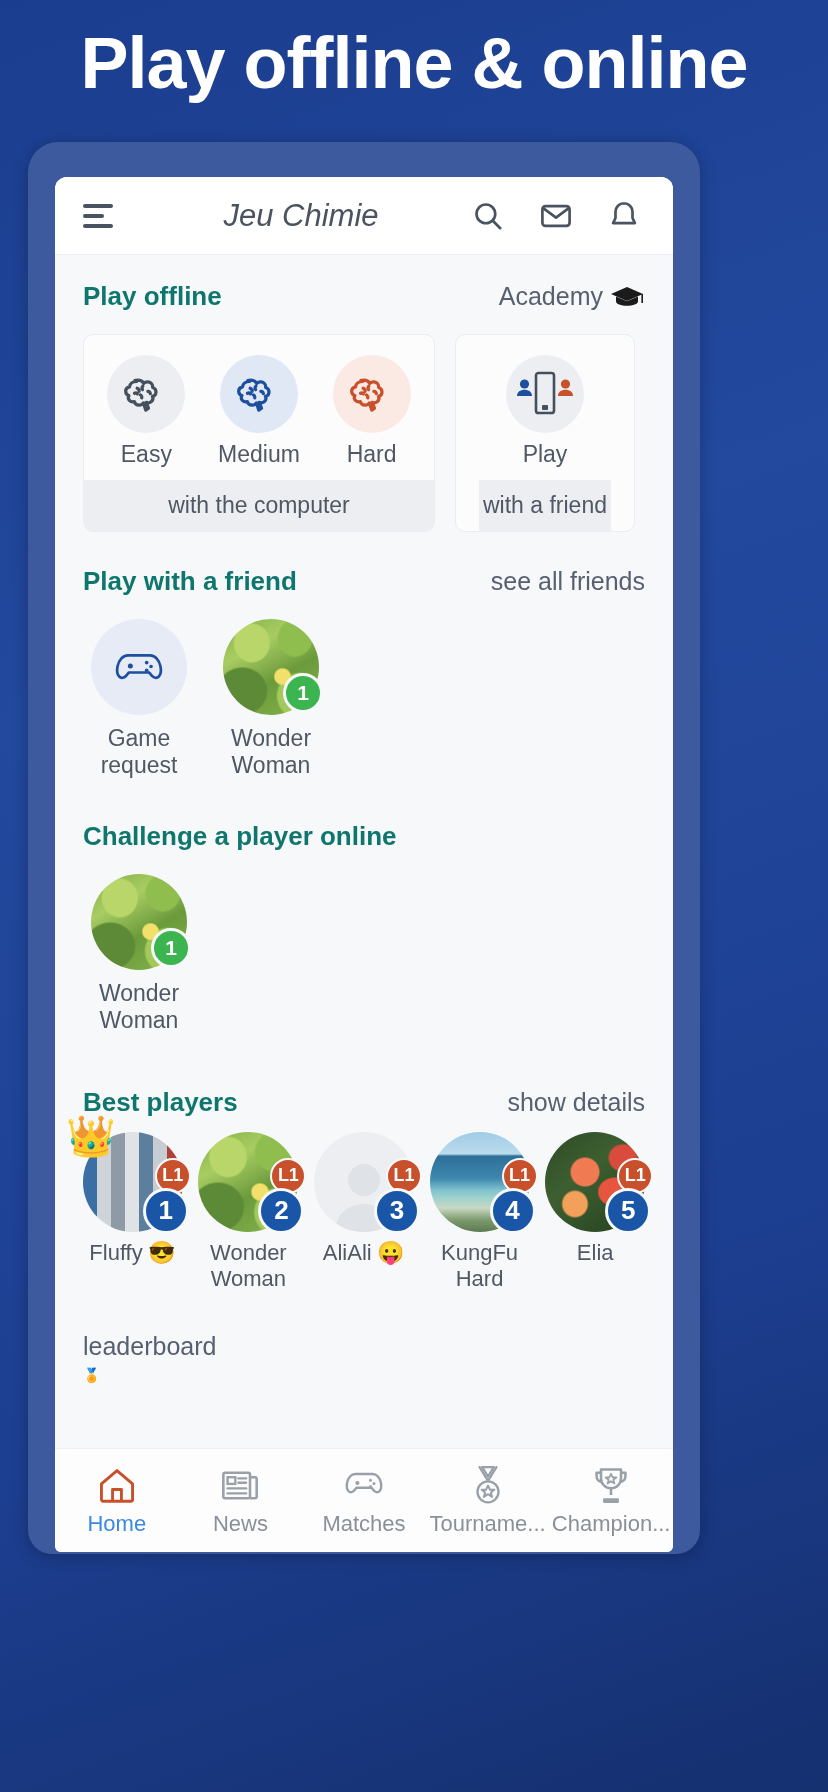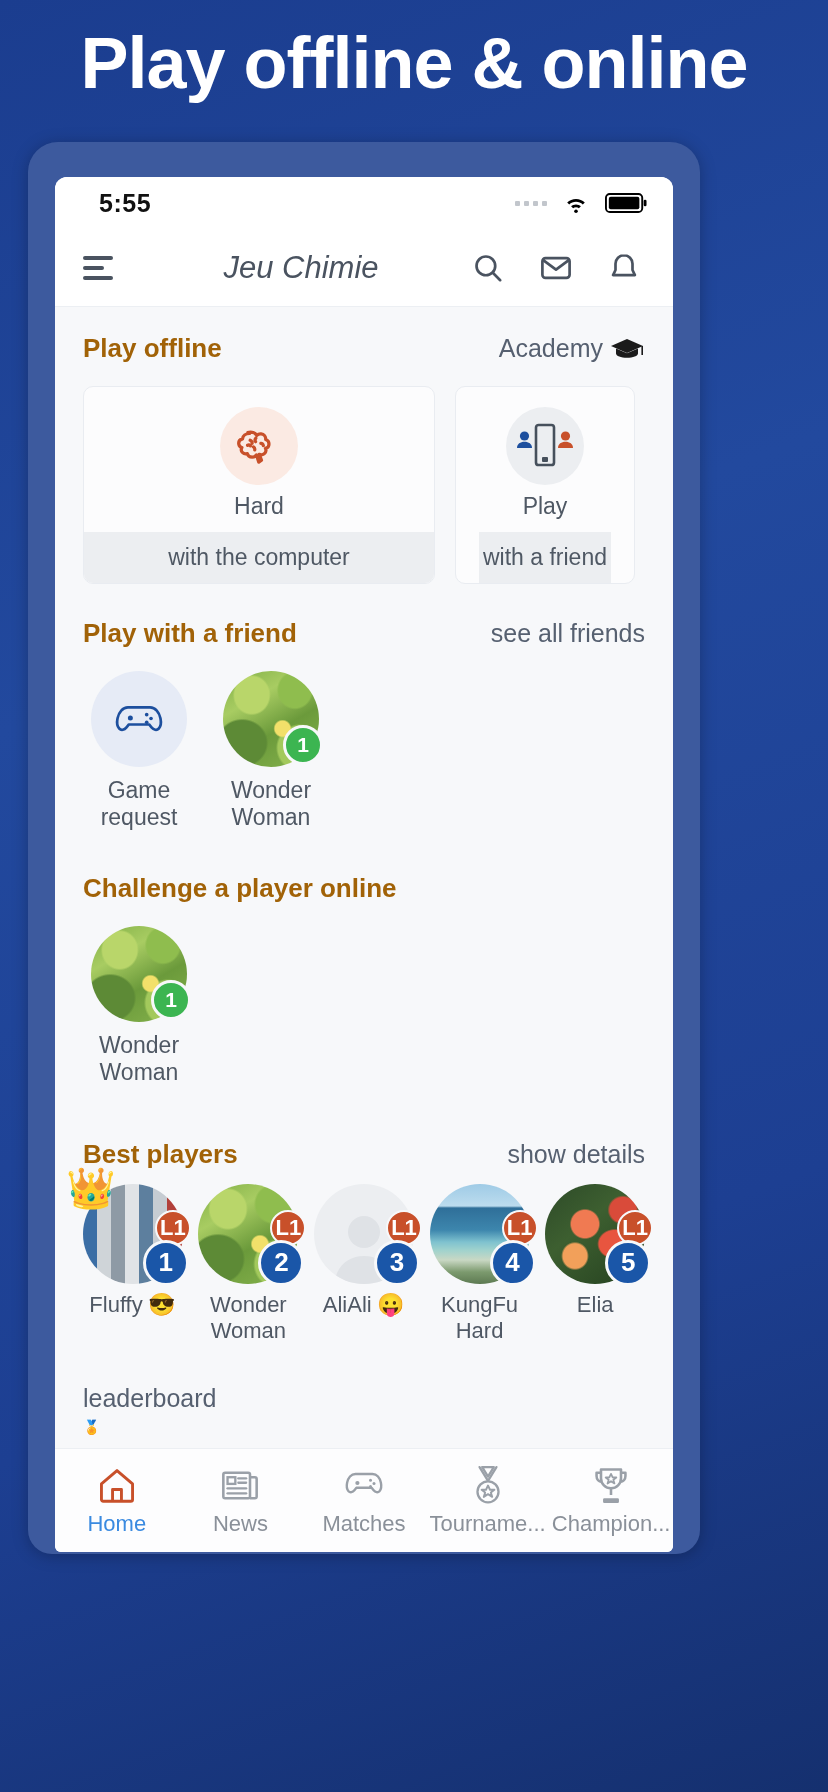--- a/index.html
+++ b/index.html
@@ -101,21 +101,21 @@
     overflow: hidden;
     position: relative;
   }
 
   .sec-head {
     display: flex;
     align-items: baseline;
     justify-content: space-between;
     padding: 0 28px;
   }
-  .sec-title { font-size: 26px; font-weight: 700; color: #a16207; }
+  .sec-title { font-size: 26px; font-weight: 700; color: #0f766e; }
   .sec-action { font-size: 25px; color: #566070; font-weight: 400; cursor: pointer; }
   .sec-action.with-cap { display: flex; align-items: center; gap: 6px; }
 
   
   .offline-row { display: flex; gap: 20px; padding: 0 28px; margin-top: 22px; }
   .card {
     background: #fcfcfd;
     border: 1px solid #e9ecf1;
     border-radius: 10px;
     overflow: hidden;
@@ -204,21 +204,21 @@
   .best .avatar { width: 100px; height: 100px; }
   .crown {
     position: absolute; left: -16px; top: -16px;
     font-size: 40px; line-height: 1; transform: rotate(-18px);
   }
   .badge-lvl {
     position: absolute; right: -8px; top: 26px;
     width: 36px; height: 36px; border-radius: 50%;
     background: #c8502a; color: #fff;
     display: flex; align-items: center; justify-content: center;
-    font-size: 22px; font-weight: 700;
+    font-size: 18px; font-weight: 700;
     border: 2px solid #f7f8fa;
   }
   .badge-rank {
     position: absolute; right: -6px; bottom: -2px;
     width: 46px; height: 46px; border-radius: 50%;
     background: #1a56a8; color: #fff;
     display: flex; align-items: center; justify-content: center;
     font-size: 26px; font-weight: 700;
     border: 3px solid #f7f8fa;
   }
@@ -254,41 +254,20 @@
 </head>
 <body>
 
 <div class="banner">
   <div class="banner-title">Play offline &amp; online</div>
 </div>
 
 <div class="device-outer">
   <div class="device-inner">
 
-    <div class="statusbar">
-      <div class="sb-time">5:55</div>
-      <div class="sb-right">
-        <span class="sb-dots">
-            <i></i>
-            <i></i>
-            <i></i>
-            <i></i>
-          </span>
-        <svg width="34" height="24" viewBox="0 0 24 24">
-          <path d="M12 18.5a1.8 1.8 0 1 0 0 3.6 1.8 1.8 0 0 0 0-3.6z" fill="#000"></path>
-          <path d="M12 13.4c-1.9 0-3.6.7-4.9 1.9l2 2c.8-.7 1.8-1.1 2.9-1.1s2.1.4 2.9 1.1l2-2c-1.3-1.2-3-1.9-4.9-1.9z" fill="#000"></path>
-          <path d="M12 8c-3.4 0-6.5 1.3-8.8 3.5l2 2C7 11.8 9.4 10.8 12 10.8s5 1 6.8 2.7l2-2C18.5 9.3 15.4 8 12 8z" fill="#000"></path>
-        </svg>
-        <svg width="42" height="22" viewBox="0 0 44 22">
-          <rect x="1" y="1.5" width="38" height="19" rx="4" fill="none" stroke="#000" stroke-width="2"></rect>
-          <rect x="4" y="4.5" width="32" height="13" rx="2" fill="#000"></rect>
-          <rect x="40.5" y="7.5" width="3" height="7" rx="1.4" fill="#000"></rect>
-        </svg>
-      </div>
-    </div>
 
     <div class="appbar">
       <div class="hamburger">
         <span></span>
           <span></span>
           <span></span>
       </div>
       <div class="appbar-title">Jeu Chimie</div>
       <div class="appbar-icons">
         <svg class="ai" viewBox="0 0 24 24">
@@ -317,21 +296,43 @@
             <path d="M7 12.5v5c0 2.4 5 4.3 11 4.3s11-1.9 11-4.3v-5l-11 4.8z" fill="#1b1b1b"></path>
             <rect x="32.4" y="10" width="1.6" height="9" fill="#1b1b1b"></rect>
           </svg>
         </div>
       </div>
 
       <div class="offline-row">
 
         <div class="card computer">
           <div class="card-body">
-
+            <div class="mode">
+              <div class="mode-bubble bub-easy">
+                <svg width="50" height="50" viewBox="0 0 48 48">
+                  <g fill="none" stroke="#46505c" stroke-width="3.1" stroke-linecap="round" stroke-linejoin="round">
+                    <path d="M15 12c-3.8 0-6.6 2.3-6.8 5.2-2.6.7-4 2.8-3.6 5 .3 1.7 1.5 2.9 3 3.3-.9 1.6-.7 3.6.7 4.9 1.2 1.2 3 1.5 4.5.9.5 2 2.3 3.4 4.6 3.4 1.8 0 3.3-.9 4.1-2.2l2.3 7 2.6-1.8-2.1-5.7c1.5.7 3.3.5 4.7-.6 1.6-1.3 2-3.4 1.2-5.1 2-.5 3.4-2.2 3.4-4.3 0-2-1.3-3.7-3.2-4.3.3-2.6-1.6-4.9-4.4-5.3-1.6-.2-3.1.4-4.1 1.4-1-1.9-3.3-3.2-5.9-3.2-1 0-1.9.2-2.7.5"></path>
+                    <path d="M15.5 18.5c1.3.5 2 1.7 1.9 3M21 16.4c-.9 1-1 2.4-.3 3.5M25.8 21.5c1.2.1 2.2 1 2.4 2.2M18.6 24.8c1 .6 1.5 1.8 1.3 2.9M13 23.3c.9-.4 2-.2 2.7.5"></path>
+                  </g>
+                </svg>
+              </div>
+              <div class="mode-label">Easy</div>
+            </div>
+
+            <div class="mode">
+              <div class="mode-bubble bub-medium">
+                <svg width="50" height="50" viewBox="0 0 48 48">
+                  <g fill="none" stroke="#1d4f9e" stroke-width="3.1" stroke-linecap="round" stroke-linejoin="round">
+                    <path d="M15 12c-3.8 0-6.6 2.3-6.8 5.2-2.6.7-4 2.8-3.6 5 .3 1.7 1.5 2.9 3 3.3-.9 1.6-.7 3.6.7 4.9 1.2 1.2 3 1.5 4.5.9.5 2 2.3 3.4 4.6 3.4 1.8 0 3.3-.9 4.1-2.2l2.3 7 2.6-1.8-2.1-5.7c1.5.7 3.3.5 4.7-.6 1.6-1.3 2-3.4 1.2-5.1 2-.5 3.4-2.2 3.4-4.3 0-2-1.3-3.7-3.2-4.3.3-2.6-1.6-4.9-4.4-5.3-1.6-.2-3.1.4-4.1 1.4-1-1.9-3.3-3.2-5.9-3.2-1 0-1.9.2-2.7.5"></path>
+                    <path d="M15.5 18.5c1.3.5 2 1.7 1.9 3M21 16.4c-.9 1-1 2.4-.3 3.5M25.8 21.5c1.2.1 2.2 1 2.4 2.2M18.6 24.8c1 .6 1.5 1.8 1.3 2.9M13 23.3c.9-.4 2-.2 2.7.5"></path>
+                  </g>
+                </svg>
+              </div>
+              <div class="mode-label">Medium</div>
+            </div>
 
             <div class="mode">
               <div class="mode-bubble bub-hard">
                 <svg width="50" height="50" viewBox="0 0 48 48">
                   <g fill="none" stroke="#c8502a" stroke-width="3.1" stroke-linecap="round" stroke-linejoin="round">
                     <path d="M15 12c-3.8 0-6.6 2.3-6.8 5.2-2.6.7-4 2.8-3.6 5 .3 1.7 1.5 2.9 3 3.3-.9 1.6-.7 3.6.7 4.9 1.2 1.2 3 1.5 4.5.9.5 2 2.3 3.4 4.6 3.4 1.8 0 3.3-.9 4.1-2.2l2.3 7 2.6-1.8-2.1-5.7c1.5.7 3.3.5 4.7-.6 1.6-1.3 2-3.4 1.2-5.1 2-.5 3.4-2.2 3.4-4.3 0-2-1.3-3.7-3.2-4.3.3-2.6-1.6-4.9-4.4-5.3-1.6-.2-3.1.4-4.1 1.4-1-1.9-3.3-3.2-5.9-3.2-1 0-1.9.2-2.7.5"></path>
                     <path d="M15.5 18.5c1.3.5 2 1.7 1.9 3M21 16.4c-.9 1-1 2.4-.3 3.5M25.8 21.5c1.2.1 2.2 1 2.4 2.2M18.6 24.8c1 .6 1.5 1.8 1.3 2.9M13 23.3c.9-.4 2-.2 2.7.5"></path>
                   </g>
                 </svg>
               </div>

